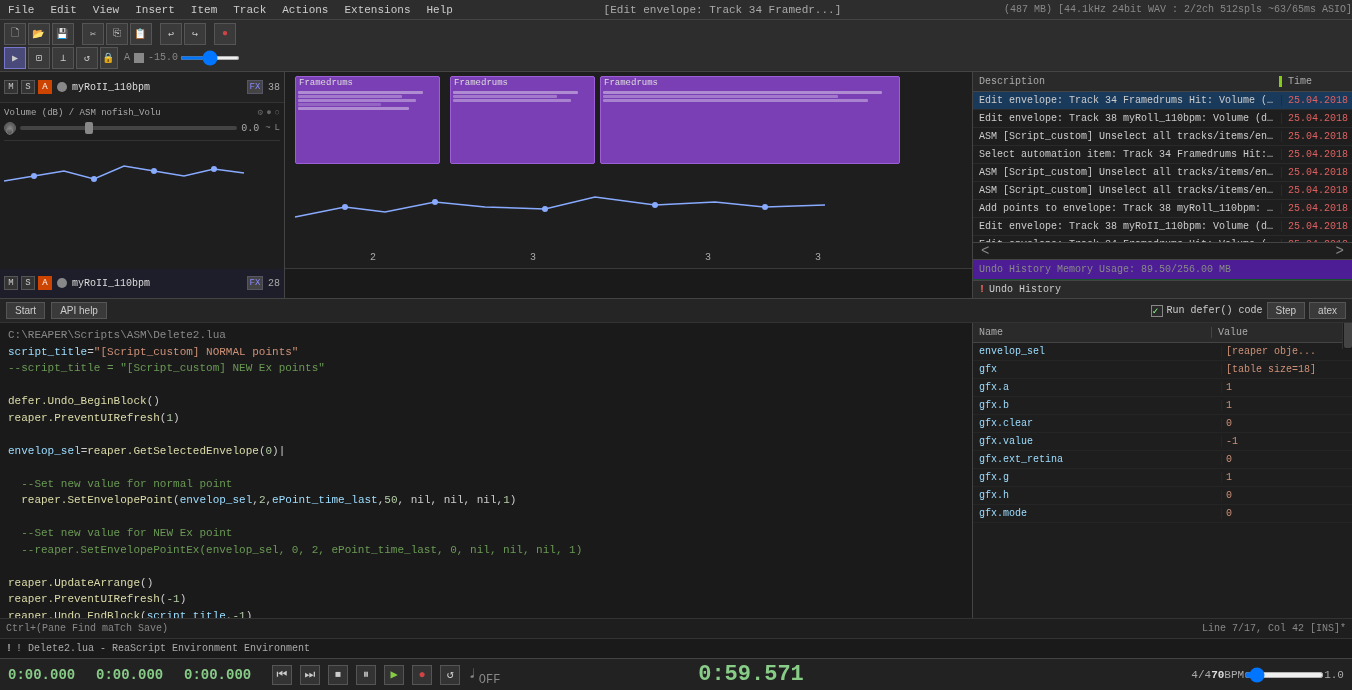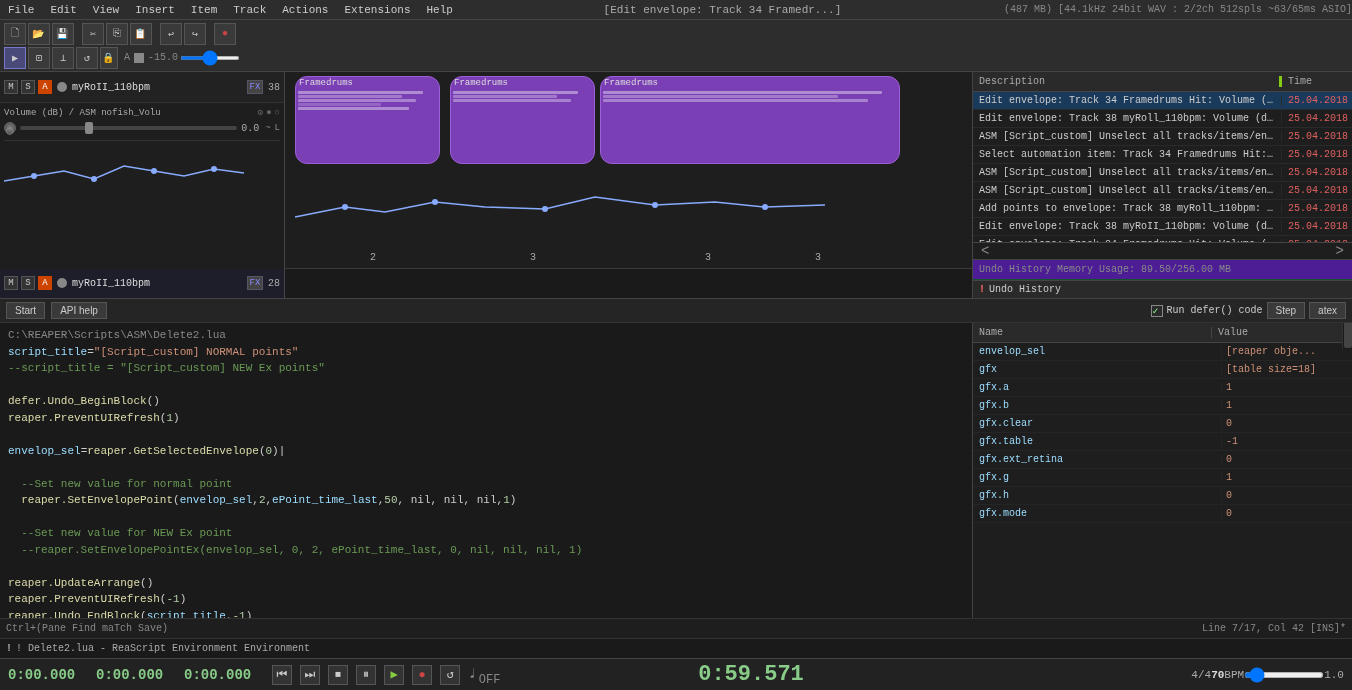--- a/index.html
+++ b/index.html
@@ -173,21 +173,21 @@
       position: relative;
     }
 
     
     .clip {
       position: absolute;
       top: 5px;
       height: 85px;
       background: #7b3fb5;
       border: 1px solid #9c5fd6;
-      border-radius: 12px;
+      border-radius: 2px;
       overflow: hidden;
     }
     .clip-label {
       font-size: 9px;
       color: #ddd;
       padding: 1px 3px;
       white-space: nowrap;
     }
 
     
@@ -862,21 +862,21 @@
         </div>
         <div class="vars-item">
           <div class="vars-item-name">gfx.b</div>
           <div class="vars-item-value">1</div>
         </div>
         <div class="vars-item">
           <div class="vars-item-name">gfx.clear</div>
           <div class="vars-item-value">0</div>
         </div>
         <div class="vars-item">
-          <div class="vars-item-name">gfx.table</div>
+          <div class="vars-item-name">gfx.value</div>
           <div class="vars-item-value">-1</div>
         </div>
         <div class="vars-item">
           <div class="vars-item-name">gfx.ext_retina</div>
           <div class="vars-item-value">0</div>
         </div>
         <div class="vars-item">
           <div class="vars-item-name">gfx.g</div>
           <div class="vars-item-value">1</div>
         </div>

